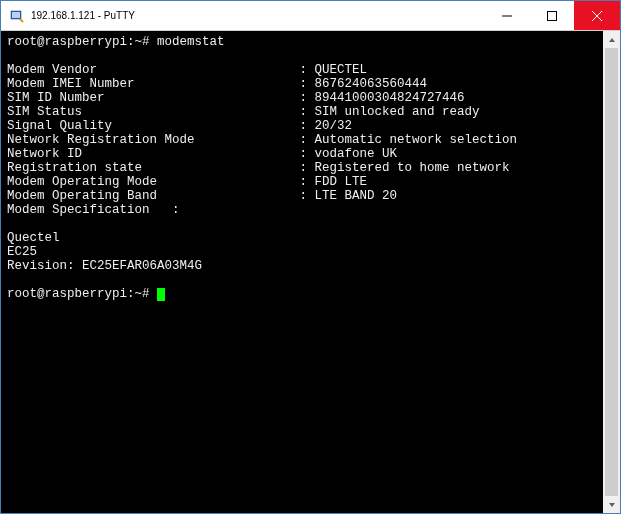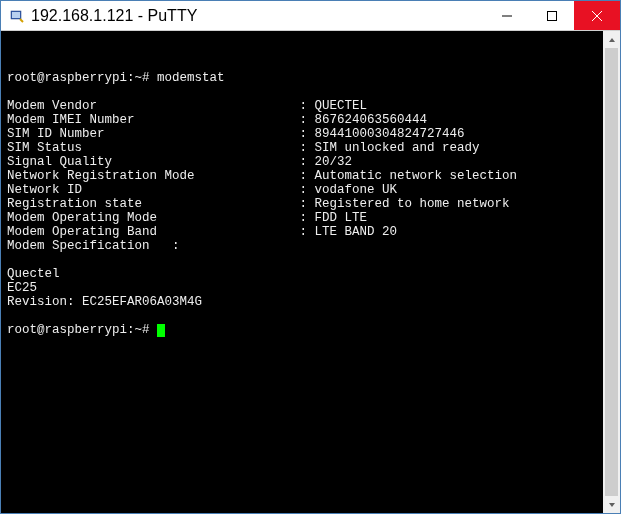--- a/index.html
+++ b/index.html
@@ -31,21 +31,21 @@
     .titlebar-icon {
       width: 16px;
       height: 16px;
       margin-left: 8px;
       margin-right: 6px;
       display: flex;
       align-items: center;
       justify-content: center;
     }
     .titlebar-title {
-      font-size: 16px;
+      font-size: 10px;
       color: #000;
       flex: 1;
     }
     .window-controls {
       display: flex;
       height: 100%;
     }
     .win-btn {
       width: 45px;
       height: 100%;
@@ -72,21 +72,20 @@
     .terminal {
       flex: 1;
       background: #000;
       color: #eeeeee;
       font-family: "Courier New", Consolas, monospace;
       font-size: 12.5px;
       line-height: 14px;
       padding: 4px 6px;
       white-space: pre;
       overflow: hidden;
-      margin-top: 36px;
     }
     .scrollbar {
       width: 17px;
       background: #f0f0f0;
       display: flex;
       flex-direction: column;
     }
     .scroll-arrow {
       height: 17px;
       background: #f0f0f0;

